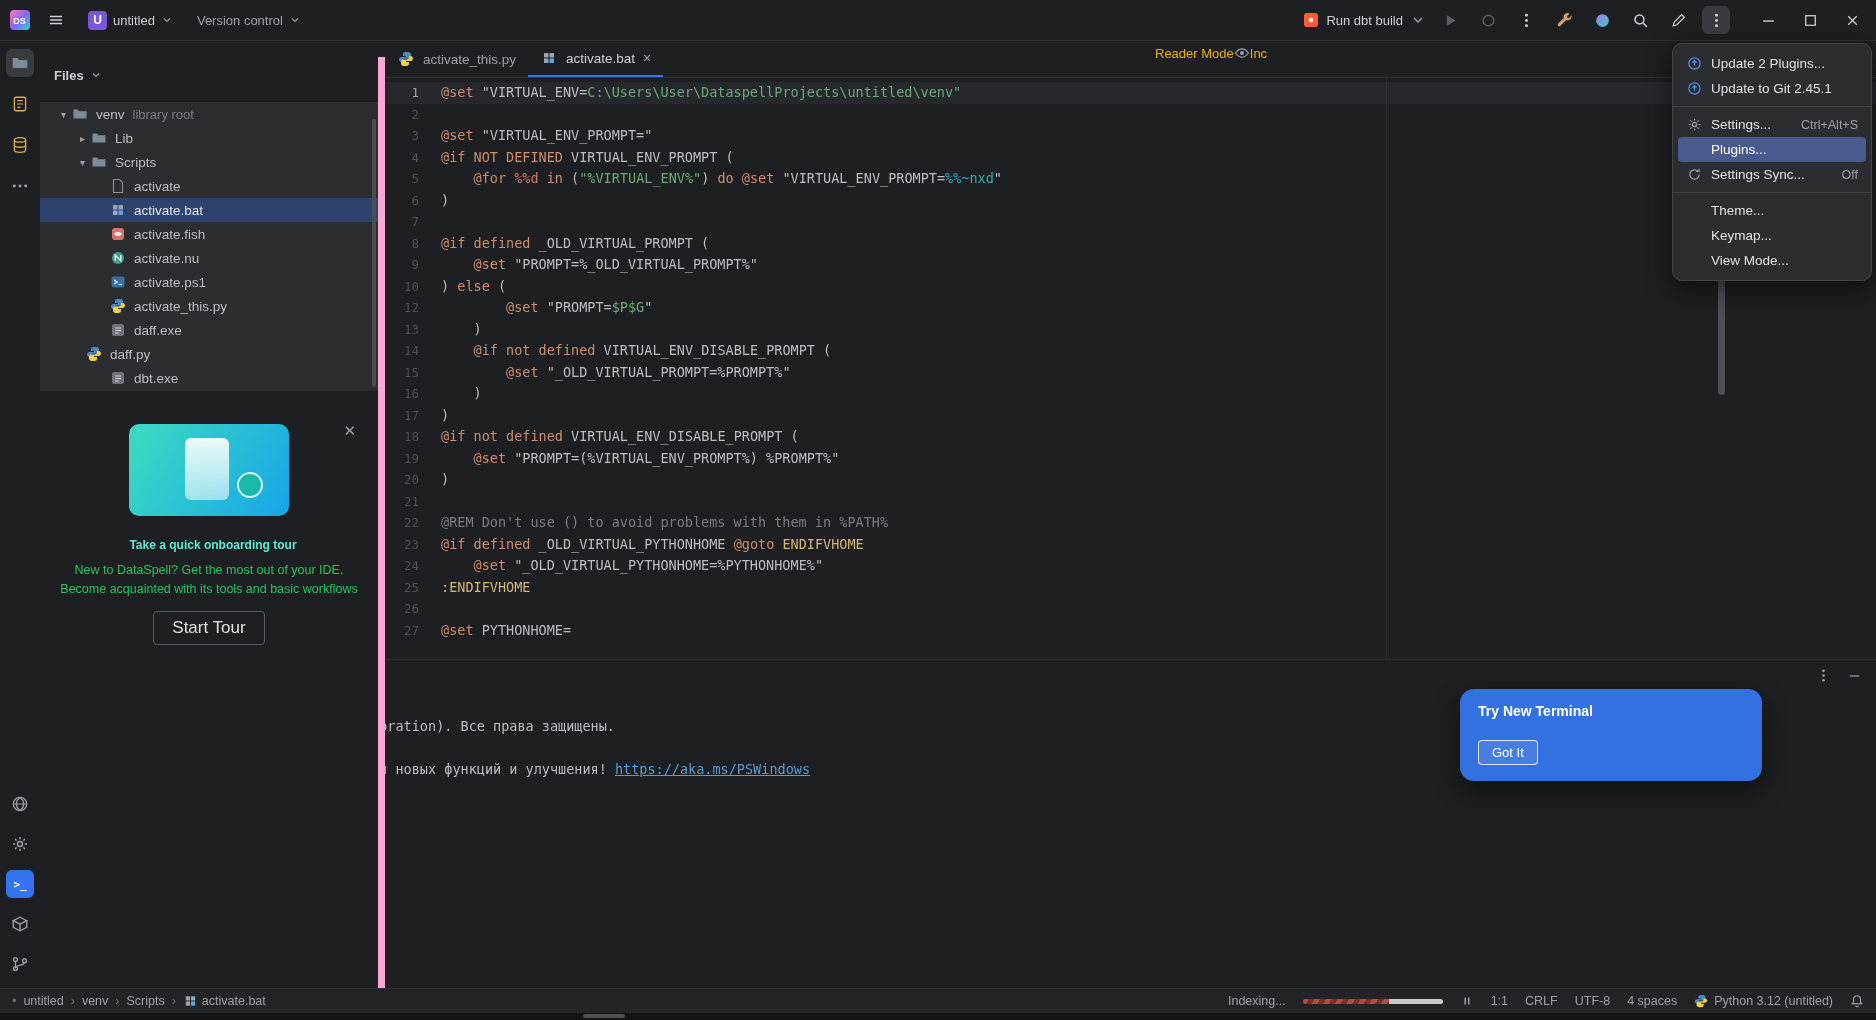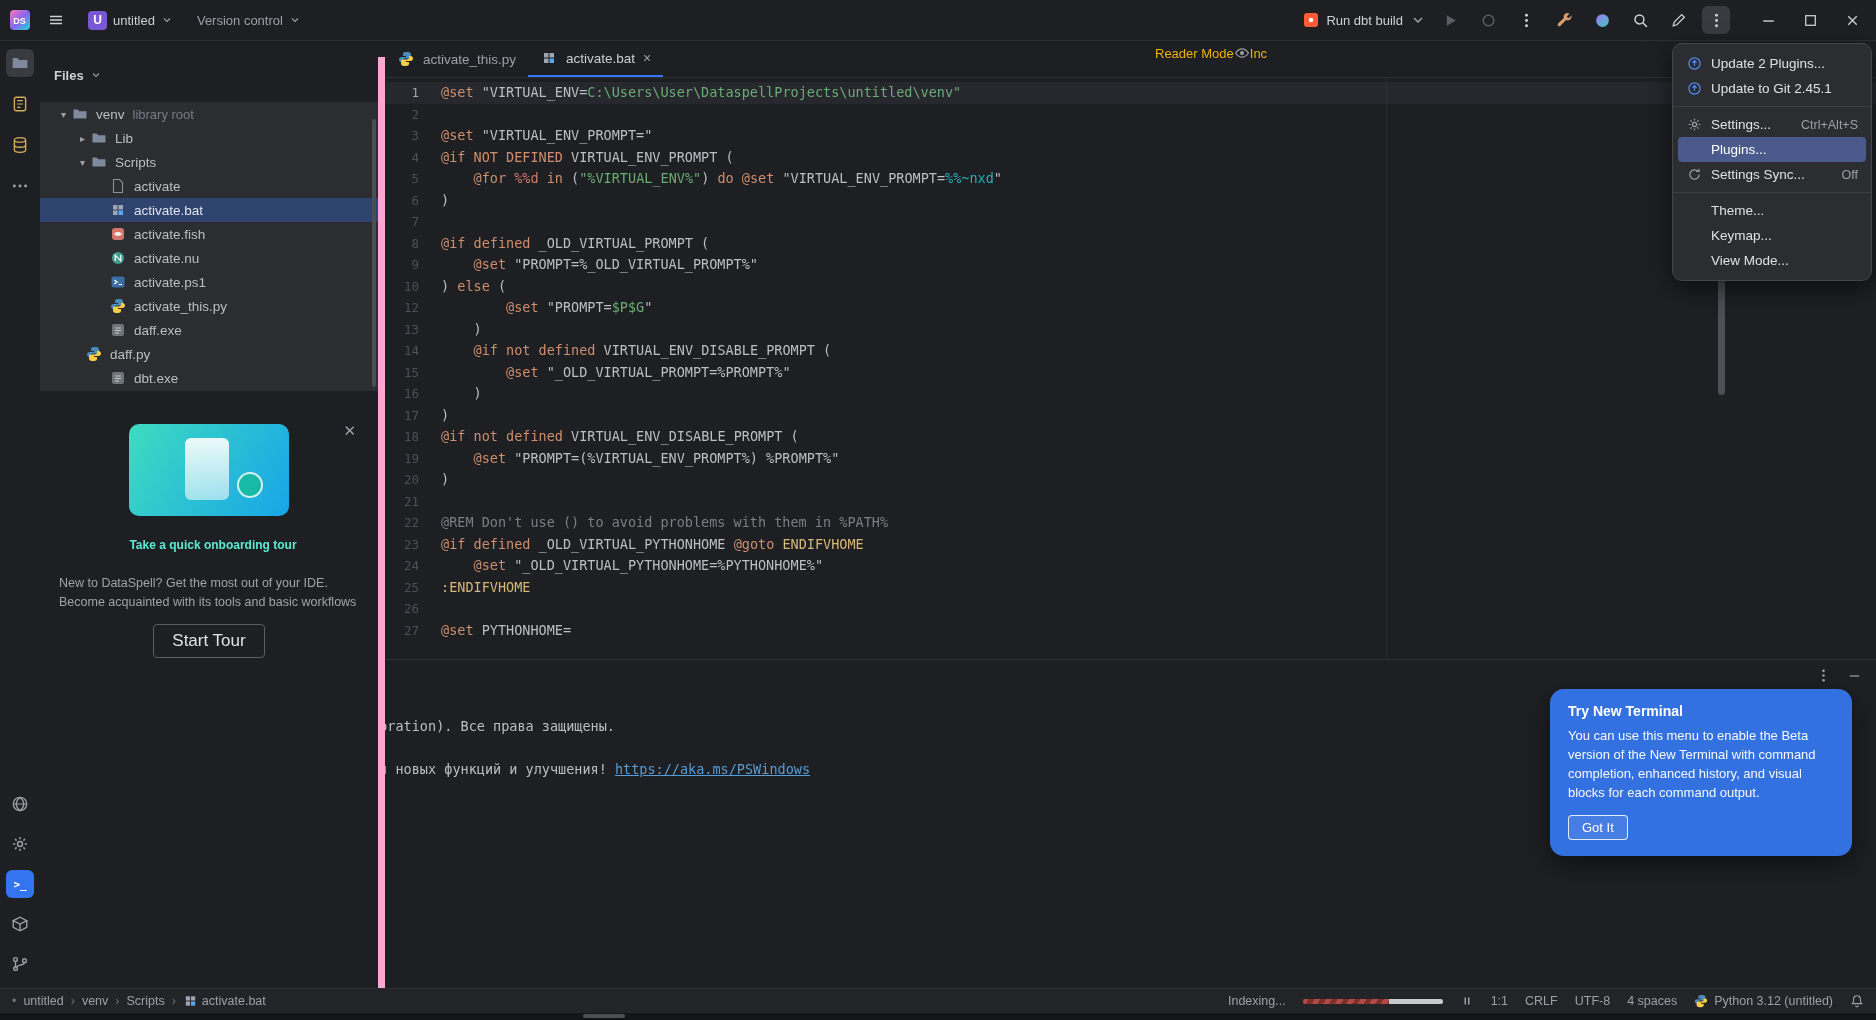--- a/index.html
+++ b/index.html
@@ -53,21 +53,21 @@
   
   #onboard{position:absolute;left:0;right:0;top:361px;display:flex;flex-direction:column;align-items:center;}
   #onboard-close{position:absolute;right:22px;top:4px;color:#9da0a8;font-size:15px;}
   #onboard-img{width:160px;height:92px;border-radius:10px;background:linear-gradient(120deg,#3ddcc0,#18a5e8);
                position:relative;margin-top:6px;}
   #onboard-img .screen{position:absolute;left:56px;top:14px;width:44px;height:62px;border-radius:6px;
                background:linear-gradient(180deg,rgba(255,255,255,.9),rgba(255,255,255,.55));}
   #onboard-img .badge{position:absolute;right:26px;bottom:18px;width:22px;height:22px;border-radius:50%;
                background:#19b9a8;border:2px solid rgba(255,255,255,.8);}
   #onboard-title{margin-top:22px;font-size:12px;font-weight:bold;color:#5eead4;margin-left:8px;}
-  #onboard-body{margin-top:22px;width:300px;font-size:12.5px;line-height:1.5;color:#a3a3a3;}
+  #onboard-body{margin-top:9px;width:300px;text-align:center;font-size:12.5px;line-height:1.5;color:#22c55e;}
   #onboard-btn{margin-top:12px;padding:6px 18px;border:1px solid #5a5d63;border-radius:4px;color:#dfe1e5;
                background:transparent;font-size:17px;}
 
   
   #editor{position:absolute;left:379px;top:41px;right:0;height:618px;background:#1e1f22;}
   #tabbar{height:36px;display:flex;align-items:stretch;padding-left:6px;border-bottom:1px solid #2d2f33;}
   .tab{display:flex;align-items:center;gap:8px;padding:0 12px;font-size:13.5px;color:#9da0a8;box-sizing:border-box;}
   .tab .tr-icon{margin-right:0;}
   .tab.active{color:#ced0d6;border-bottom:2px solid var(--accent);}
   .tab-close{color:#9da0a8;font-size:14px;line-height:1;}
@@ -120,21 +120,21 @@
   #menu-popup{position:absolute;top:43px;right:4px;width:198px;background:#2b2d30;border:1px solid #43454a;
               border-radius:10px;padding:7px 0;box-shadow:0 8px 24px rgba(0,0,0,.55);z-index:50;font-size:13.5px;}
   .menu-item{height:25px;display:flex;align-items:center;gap:8px;margin:0 5px;padding:0 8px;border-radius:4px;color:#dfe1e5;}
   .menu-item.highlighted{background:var(--menu-highlight);color:#fff;}
   .mi-icon{width:17px;height:17px;flex:0 0 17px;display:flex;align-items:center;justify-content:center;color:#9da0a8;}
   .mi-icon svg{width:15px;height:15px;}
   .mi-right{margin-left:auto;color:#9da0a8;font-size:12.5px;}
   .menu-sep{height:1px;background:#3c3e43;margin:5px 0;}
 
   
-  #notification{position:absolute;left:1550px;top:689px;width:302px;box-sizing:border-box;background:var(--notification-bg);
+  #notification{position:absolute;left:1460px;top:689px;width:302px;box-sizing:border-box;background:var(--notification-bg);
                 border-radius:14px;padding:14px 18px 16px;color:#fff;z-index:40;box-shadow:0 10px 26px rgba(0,0,0,.45);}
   #notif-title{font-size:14px;font-weight:bold;margin-bottom:8px;}
   #notif-body{font-size:13px;line-height:1.45;color:rgba(255,255,255,.96);}
   #notif-btn{margin-top:13px;display:inline-block;padding:4px 13px;border:1px solid rgba(255,255,255,.85);
              border-radius:4px;background:rgba(255,255,255,.1);color:#fff;font-size:13px;}
 </style>
 </head>
 <body>
 
 <div id="app">
@@ -704,17 +704,16 @@
         <span>Keymap...</span>
       </div>
       <div class="menu-item">
         <span class="mi-icon"></span>
         <span>View Mode...</span>
       </div>
     </div>
 
   <div id="notification">
     <div id="notif-title">Try New Terminal</div>
-    <div id="notif-body">You can use this menu to enable the Beta version of the New Terminal with command completion, enhanced history, and visual blocks for each command output.</div>
     <button id="notif-btn">Got It</button>
   </div>
 
 </div>
 
 </body></html>

